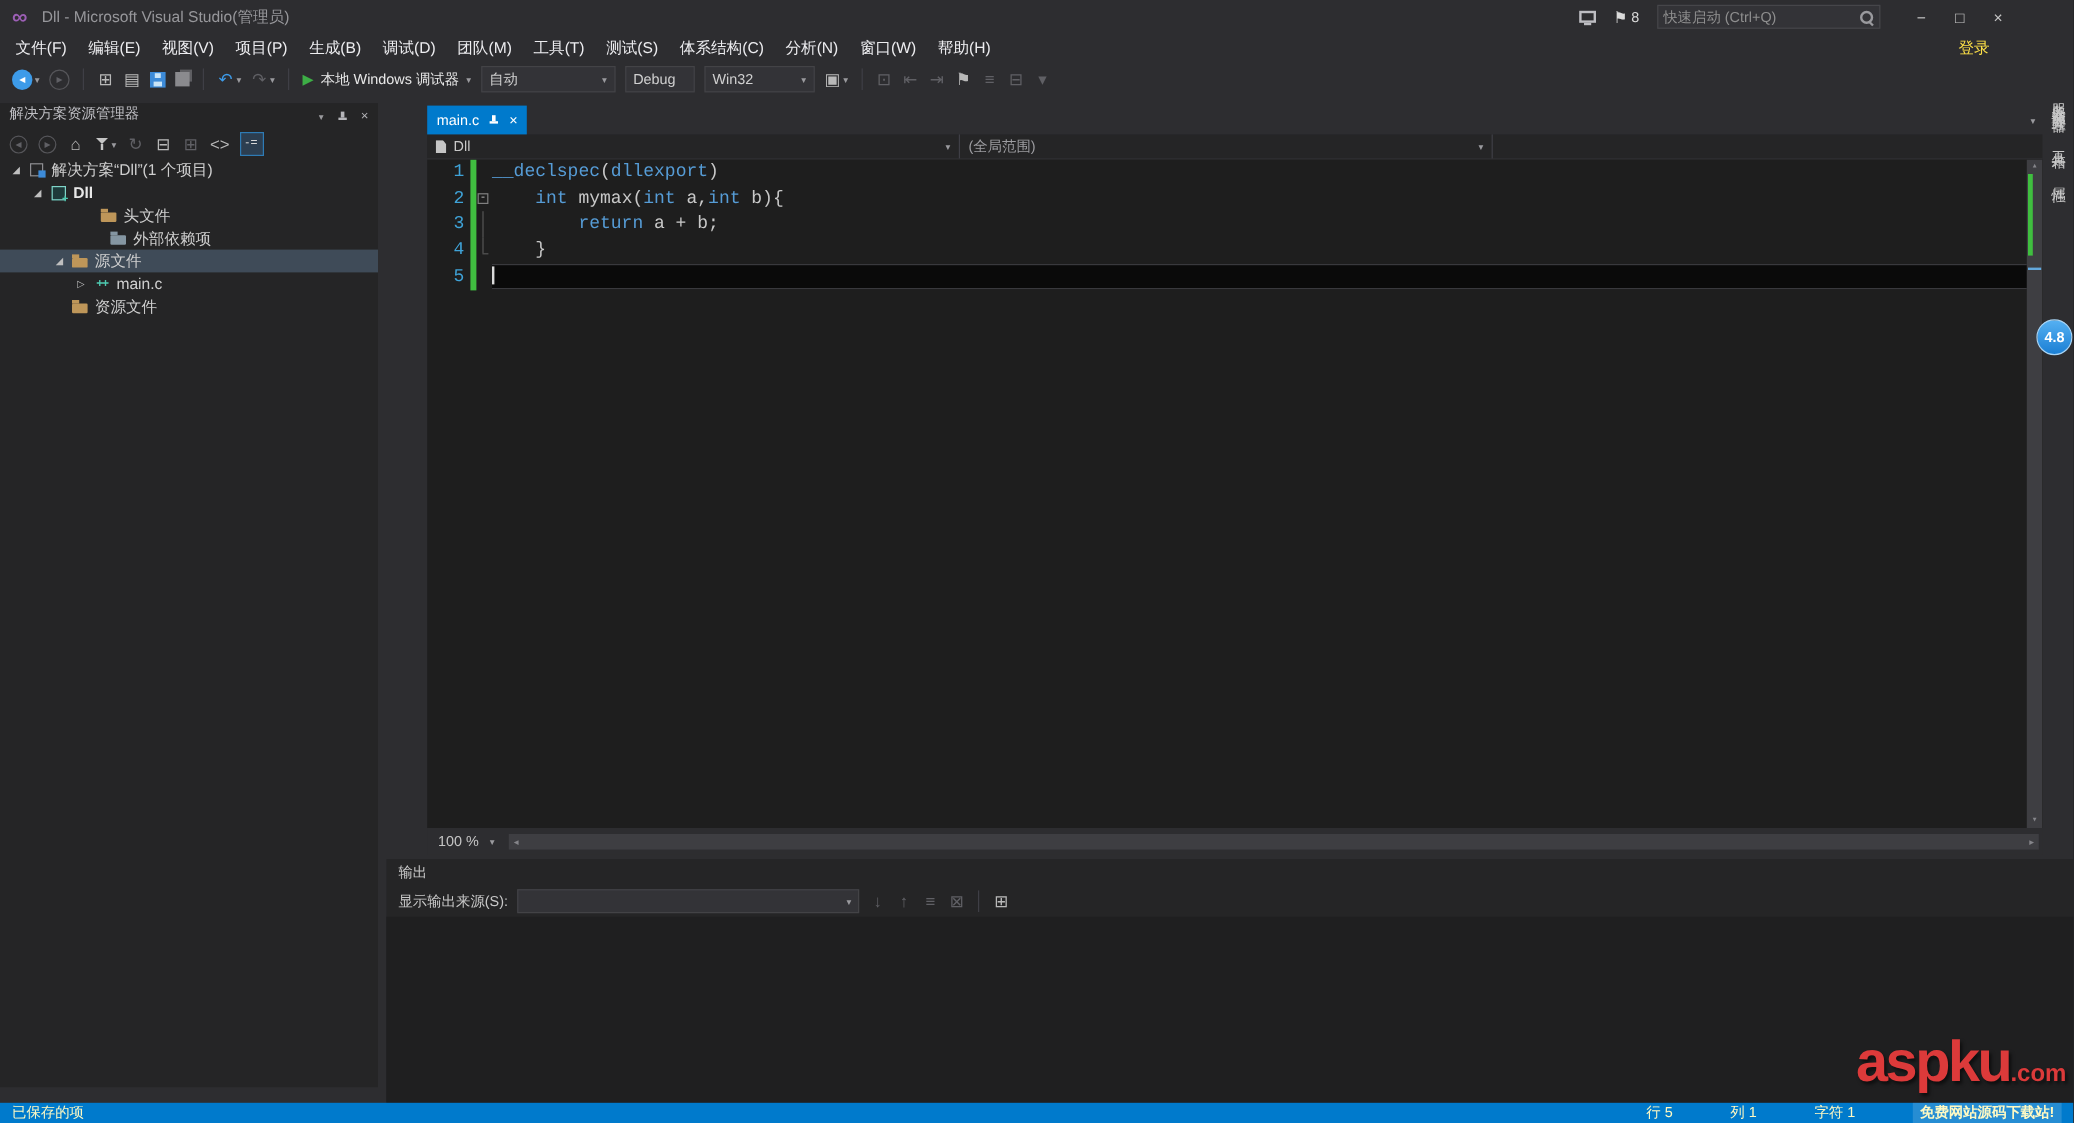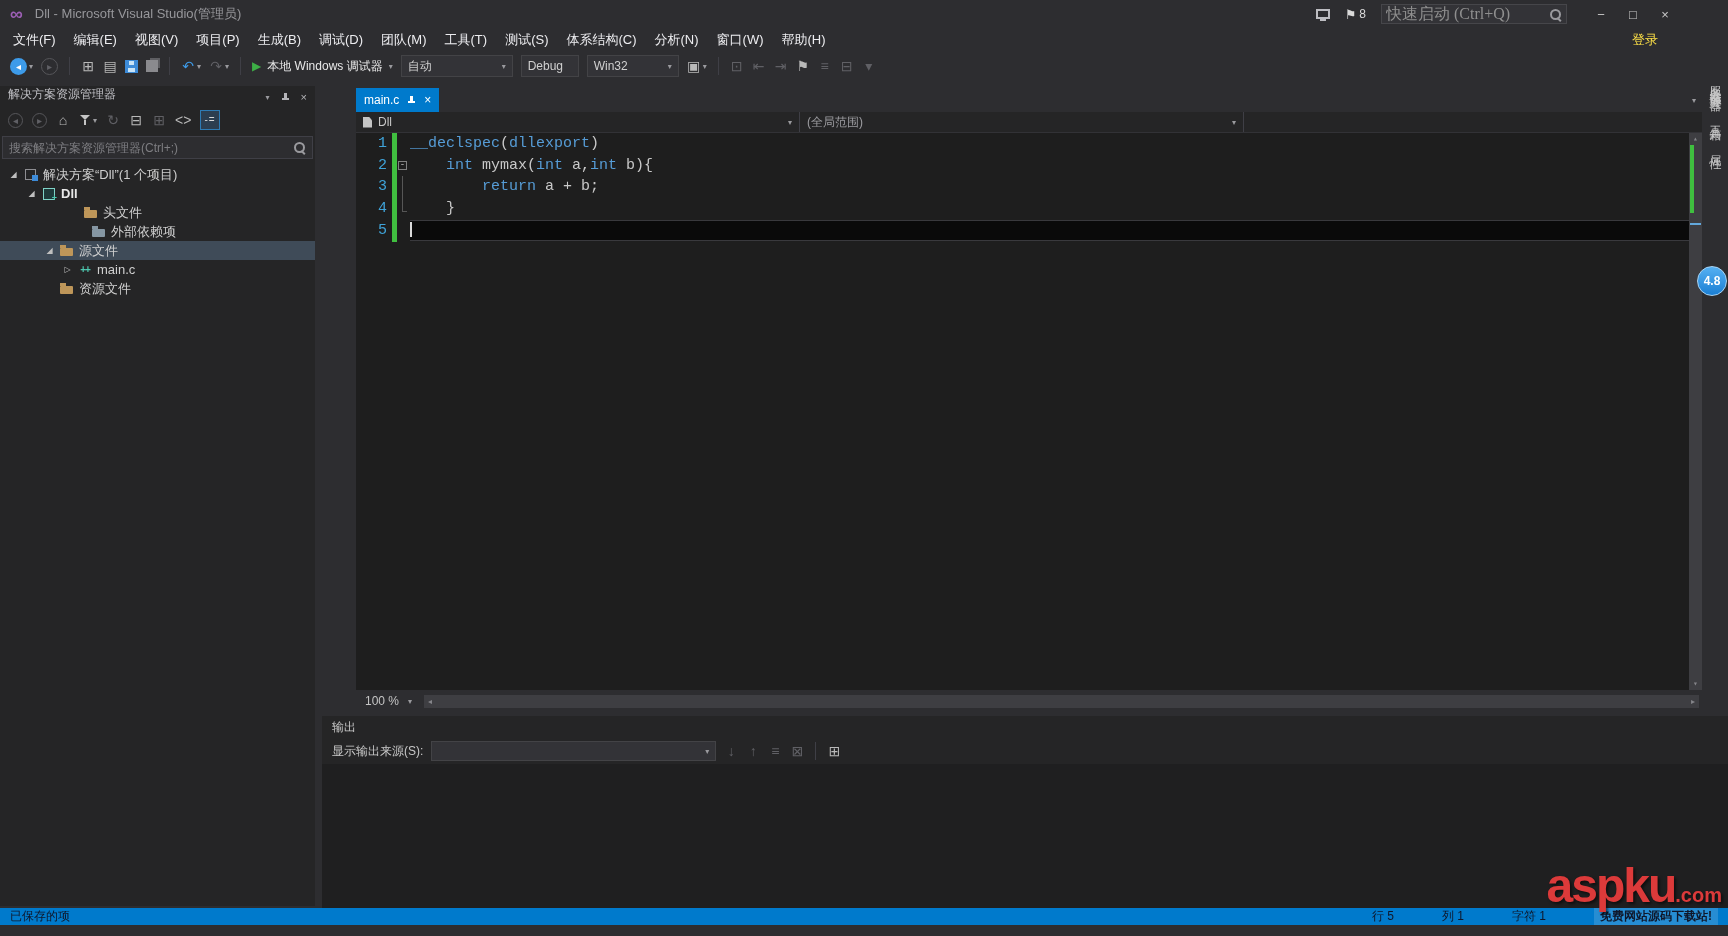--- a/index.html
+++ b/index.html
@@ -9,21 +9,21 @@
 
 .titlebar{position:absolute;top:0;left:0;right:0;height:28px;display:flex;align-items:center;padding-left:10px;gap:12px}
 .vslogo{color:#9C5FB5;font-size:18px;font-weight:bold;line-height:28px}
 .apptitle{color:#97979B;font-size:13px}
 .title-right{margin-left:auto;display:flex;align-items:center;gap:15px;padding-right:56px}
 .monitor{width:14px;height:10px;border:2px solid #BDBDC2;position:relative;display:inline-block}
 .monitor::after{content:"";position:absolute;left:2px;bottom:-4px;width:6px;height:2px;background:#BDBDC2}
 .flagwrap{display:flex;align-items:center;gap:3px;color:#DADADA;font-size:12px}
 .flag-glyph{font-size:13px;color:#DADADA}
 .quicklaunch{width:186px;height:20px;background:#333337;border:1px solid #46464A;display:flex;align-items:center;padding:0 4px}
-.quicklaunch input{flex:1;background:transparent;border:none;outline:none;color:#fde047;font-size:16px;font-family:Liberation Serif, serif;min-width:0}
+.quicklaunch input{flex:1;background:transparent;border:none;outline:none;color:#fde047;font-size:12px;font-family:Liberation Sans, sans-serif;min-width:0}
 .quicklaunch input::placeholder{color:#8F8F8F}
 .winbtns{display:flex;gap:18px;margin-left:12px}
 .winbtn{color:#C8C8C8;font-size:13px;width:14px;text-align:center}
 
 
 .menubar{position:absolute;top:28px;left:0;right:0;height:24px;display:flex;align-items:center;padding:0 4px}
 .menu-items{display:flex}
 .menu-item{padding:4px 9px;font-size:13px;color:#EDEDF0;white-space:nowrap}
 .signin{margin-left:auto;margin-right:66px;font-size:13px;color:#fde047}
 
@@ -128,21 +128,21 @@
 
 .output{position:absolute;left:322px;top:716px;width:1564px;height:203px;background:#252526;display:flex;flex-direction:column}
 .out-header{height:22px;display:flex;align-items:center;padding:0 10px;font-size:12px;color:#C8C8C8}
 .out-hbtns{margin-left:auto;display:flex;gap:11px;align-items:center;color:#B5B5B9;font-size:11px;padding-right:6px}
 .out-toolbar{height:26px;display:flex;align-items:center;gap:8px;padding-left:10px;font-size:12px;color:#C8C8C8}
 .out-combo{width:285px;height:20px;background:#333337;border:1px solid #434346;display:flex;align-items:center;padding:0 6px;font-size:12px;color:#D0D0D0}
 .out-combo .caret{margin-left:auto}
 .out-content{flex:1;background:#1F1F20}
 
 
-.statusbar{position:absolute;left:0;bottom:11px;width:100%;height:17px;background:#007ACC;display:flex;align-items:center;padding:0 10px;font-size:12px;color:#0f172a;z-index:30}
+.statusbar{position:absolute;left:0;bottom:0;width:100%;height:17px;background:#007ACC;display:flex;align-items:center;padding:0 10px;font-size:12px;color:#fef9c3;z-index:30}
 .status-right{margin-left:auto;display:flex;align-items:center;gap:48px}
 .status-chip{background:rgba(255,255,255,0.15);padding:0 6px;font-weight:bold;white-space:nowrap}
 
 
 .rightdock{position:absolute;right:0;top:76px;width:26px;display:flex;flex-direction:column;align-items:center;z-index:5}
 .dock-tab{writing-mode:vertical-rl;font-size:12px;color:#C8C8C8;letter-spacing:2px;margin-bottom:24px;white-space:nowrap}
 .badge{position:absolute;right:1px;top:266px;width:30px;height:30px;border-radius:50%;background:linear-gradient(#55B0F2,#1B7FD4);border:1px solid #A8D4F5;color:#FFF;font-size:12px;font-weight:bold;display:flex;align-items:center;justify-content:center;z-index:35}
 
 
 .wm{position:absolute;right:6px;top:862px;z-index:40;display:flex;align-items:baseline;font-weight:bold;text-shadow:2px 2px 3px rgba(0,0,0,0.55)}
@@ -302,24 +302,20 @@
         <span class="tb-item">
           <span class="tb-glyph dim2">⊞</span>
         </span>
         <span class="tb-item">
           <span class="tb-glyph dim">&lt;&gt;</span>
         </span>
         <span class="tb-item">
           <span class="tb-glyph selected2">-=</span>
         </span>
       </div>
-    <div class="se-search">
-      <input placeholder="搜索解决方案资源管理器(Ctrl+;)" style="">
-      <span class="mag"></span>
-    </div>
     <div class="se-tree">
         <div class="tree-row" style="padding-left: 8px;">
           <span class="tree-exp">◢</span>
           <span class="tree-ico i-solution"></span>
           <span class="tree-label">解决方案“Dll”(1 个项目)</span>
         </div>
         <div class="tree-row" style="padding-left: 26px;">
           <span class="tree-exp">◢</span>
           <span class="tree-ico i-project"></span>
           <span class="tree-label bold">Dll</span>

